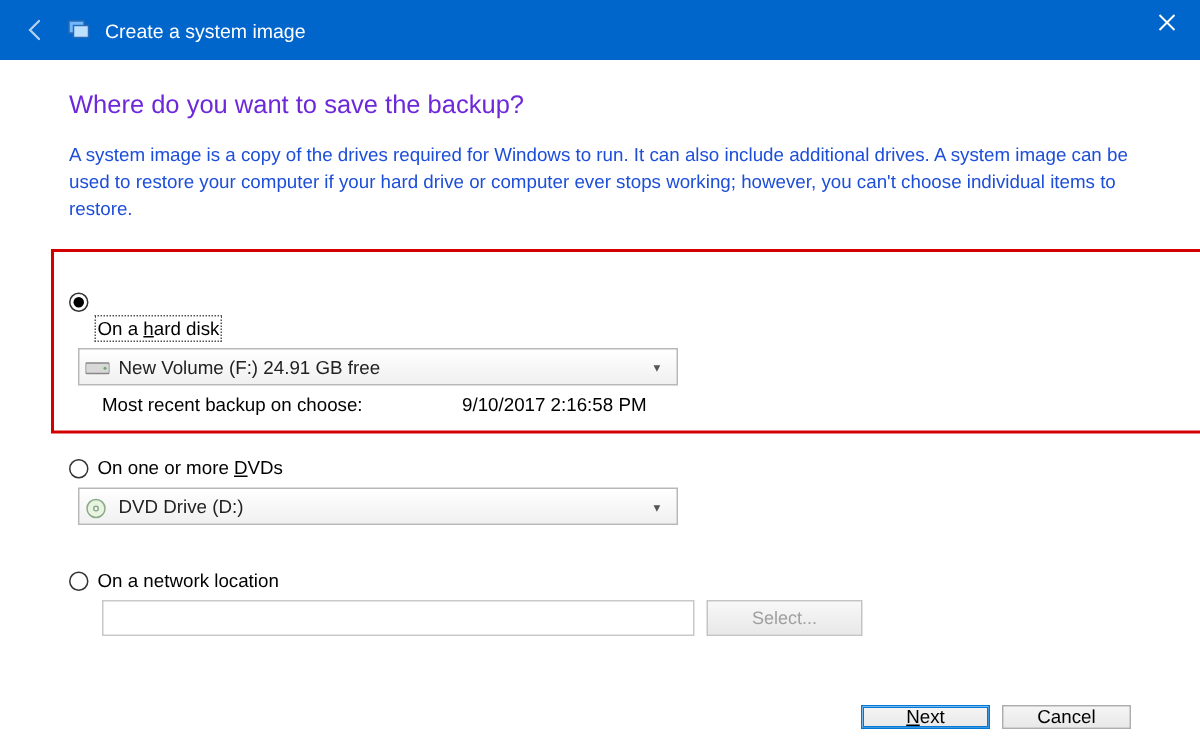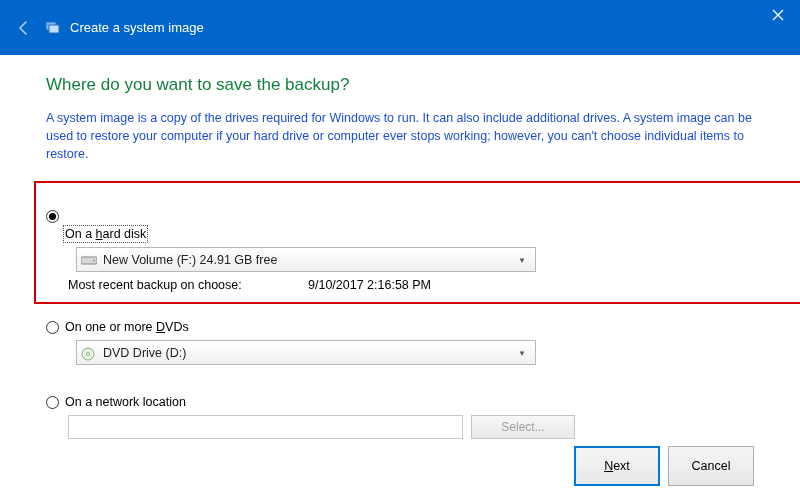--- a/index.html
+++ b/index.html
@@ -1,42 +1,42 @@
 <!DOCTYPE html>
 <html><head>
   <meta charset="utf-8">
   <style>
     * { margin: 0; padding: 0; box-sizing: border-box; font-family: "Segoe UI", Tahoma, sans-serif; }
     body { background: #fff; width: 800px; height: 500px; overflow: hidden; }
-    .titlebar { background: #0066cc; height: 55px; display: flex; align-items: center; padding: 0 8px; color: #fff; position: relative; }
+    .titlebar { background: #0066cc; height: 40px; display: flex; align-items: center; padding: 0 8px; color: #fff; position: relative; }
     .back-arrow { width: 20px; height: 20px; display: flex; align-items: center; justify-content: center; margin: 0 10px 0 6px; opacity: 0.7; }
     .title-icon { width: 18px; height: 18px; margin-right: 8px; display: flex; align-items: center; justify-content: center; }
     .title-text { font-size: 13px; }
     .close-btn { position: absolute; right: 0; top: 0; width: 45px; height: 30px; display: flex; align-items: center; justify-content: center; cursor: pointer; color: #fff; }
     .body-area { padding: 20px 46px 0 46px; }
-    .heading { color: #15803d; font-size: 17px; font-weight: 400; margin-bottom: 14px; }
+    .heading { color: #6d28d9; font-size: 17px; font-weight: 400; margin-bottom: 14px; }
     .description { color: #1d4ed8; font-size: 12.5px; line-height: 1.45; margin-bottom: 18px; }
     .option-group { margin-bottom: 12px; }
     .option-group.highlighted { border: 2px solid #d40000; padding: 8px 12px 10px 10px; margin-left: -12px; margin-right: -92px; margin-bottom: 16px; }
     .radio-row { display: flex; align-items: center; font-size: 12.5px; margin-bottom: 6px; }
     .radio { width: 13px; height: 13px; border: 1px solid #333; border-radius: 50%; margin-right: 6px; display: flex; align-items: center; justify-content: center; flex-shrink: 0; }
     .radio.selected::after { content: ""; width: 7px; height: 7px; background: #000; border-radius: 50%; }
     .radio-label .accesskey { text-decoration: underline; }
     .radio-label.focused { outline: 1px dotted #555; outline-offset: 1px; margin-top: 36px; }
-    .dropdown { display: flex; align-items: center; border: 1px solid #b8b8b8; background: linear-gradient(#fff,#f0f0f0); height: 25px; width: 460px; margin-left: 30px; font-size: 12.5px; padding: 0 4px; position: relative; }
+    .dropdown { display: flex; align-items: center; border: 1px solid #b8b8b8; background: linear-gradient(#fff,#f0f0f0); height: 25px; width: 400px; margin-left: 6px; font-size: 12.5px; padding: 0 4px; position: relative; }
     .dd-icon { width: 16px; height: 12px; margin-right: 6px; flex-shrink: 0; }
     .dd-text { flex: 1; color: #222; }
     .dd-arrow { width: 18px; display: flex; align-items: center; justify-content: center; color: #555; font-size: 9px; }
     .meta-row { margin-left: 22px; font-size: 12.5px; margin-top: 6px; display: flex; }
     .meta-label { width: 240px; }
     .net-row { display: flex; align-items: center; margin-left: 22px; gap: 8px; }
     .net-input { border: 1px solid #c8c8c8; background: #fff; height: 24px; width: 395px; font-size: 12.5px; padding: 0 4px; }
     .select-btn { height: 24px; width: 104px; border: 1px solid #c4c4c4; background: linear-gradient(#f8f8f8,#e8e8e8); color: #a0a0a0; font-size: 12px; cursor: default; }
     .footer { position: absolute; bottom: 14px; right: 46px; display: flex; gap: 8px; }
-    .footer button { width: 86px; height: 40px; border: 1px solid #adadad; background: linear-gradient(#f5f5f5,#e8e8e8); font-size: 12.5px; cursor: pointer; position: relative; }
+    .footer button { width: 86px; height: 16px; border: 1px solid #adadad; background: linear-gradient(#f5f5f5,#e8e8e8); font-size: 12.5px; cursor: pointer; position: relative; }
     .footer button.defaultbtn { border: 1px solid #0078d7; box-shadow: 0 0 0 1px #0078d7 inset; }
     .footer button .accesskey { text-decoration: underline; }
   </style>
 </head>
 <body>
 
 <div class="titlebar">
   <span class="back-arrow">
     <svg width="16" height="16" viewBox="0 0 16 16">
         <path d="M10 2 L4 8 L10 14" stroke="#fff" stroke-width="1.5" fill="none" stroke-linecap="round"></path>

